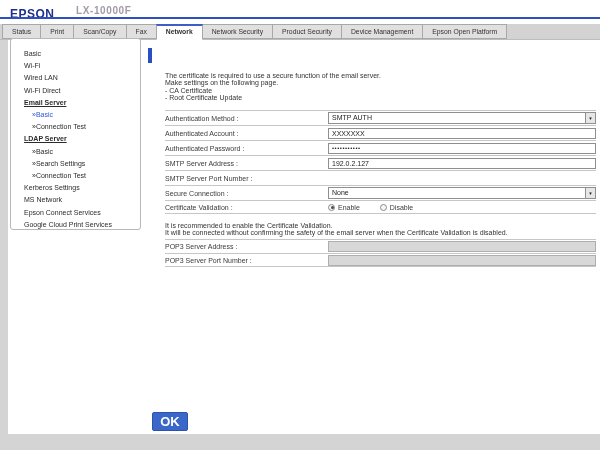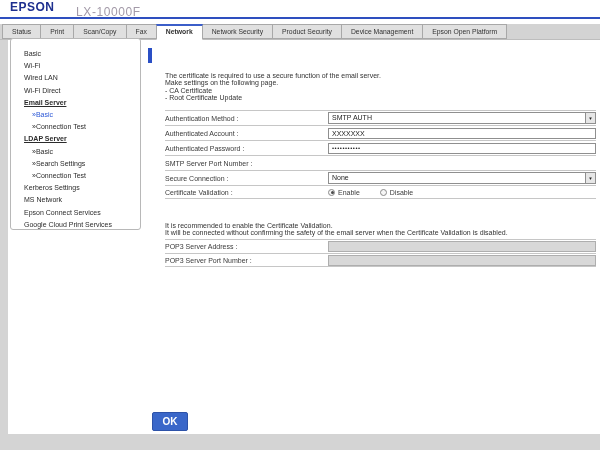--- a/index.html
+++ b/index.html
@@ -1,22 +1,22 @@
 <!DOCTYPE html>
 <html><head>
 <meta charset="utf-8">
 <style>
   * { margin:0; padding:0; box-sizing:border-box; }
   html,body { background:#fff; }
   body { font-family:"Liberation Sans", sans-serif; }
   #screen { position:relative; width:600px; height:450px; background:#fff; overflow:hidden; }
 
   
-  .logo { position:absolute; left:10px; top:0; font-size:12px; font-weight:bold; color:#1e2f8f; letter-spacing:.5px; }
-  .model { position:absolute; left:76px; top:5px; font-size:12px; font-weight:normal; color:#a39aa8; letter-spacing:.6px; filter:blur(.7px); }
+  .logo { position:absolute; left:10px; top:7px; font-size:12px; font-weight:bold; color:#1e2f8f; letter-spacing:.5px; }
+  .model { position:absolute; left:76px; top:5px; font-size:10px; font-weight:bold; color:#a39aa8; letter-spacing:.6px; filter:blur(.7px); }
   .blue-rule { position:absolute; left:0; top:17px; width:600px; height:2px; background:#2e4fbf; }
 
   
   .tabstrip { position:absolute; left:0; top:24px; width:600px; height:16px; background:#d3d3d3; border-bottom:1px solid #bdbdbd; display:flex; padding-left:2px; }
   .tab { background:#e0e0e0; border:1px solid #a8a8a8; margin-left:-1px; padding:0 9px; font-size:6.8px; line-height:13px; color:#333; white-space:nowrap; cursor:default; }
   .tab:first-child { margin-left:0; }
   .tab.active { background:#fff; border-top:2px solid #3b5ec9; border-bottom:1px solid #fff; margin-bottom:-1px; font-weight:bold; z-index:2; line-height:12px; }
 
   
   .left-strip { position:absolute; left:0; top:40px; width:8px; height:410px; background:#d4d4d4; }
@@ -46,21 +46,21 @@
   .selval { flex:1; font-size:7px; line-height:10px; padding-left:3px; color:#222; white-space:nowrap; overflow:hidden; }
   .selbtn { width:10px; flex:none; border-left:1px solid #8f8f8f; background:#e6e6e6; display:flex; align-items:center; justify-content:center; font-size:4.5px; color:#222; }
   .radio { width:7px; height:7px; border-radius:50%; border:1px solid #8a8a8a; background:#f6f6f6; position:relative; flex:none; margin-right:3px; cursor:pointer; }
   .radio.checked::after { content:""; position:absolute; left:1.5px; top:1.5px; width:3px; height:3px; border-radius:50%; background:#4a4a4a; }
   .rlabel { font-size:7px; color:#3a3a3a; margin-right:20px; }
 
   .note { position:absolute; left:165px; top:222px; font-size:7px; line-height:7.4px; color:#333; }
   .form2 { position:absolute; left:165px; top:239px; width:431px; }
   .form2 .frow { height:14px; }
 
-  .ok-btn { position:absolute; left:152px; top:412px; width:36px; height:19px; background:#3a67c9; border:1px solid #2d52a8; border-radius:2px; color:#fff; font-size:10px; font-weight:bold; font-family:"Liberation Sans", sans-serif; display:flex; align-items:center; justify-content:center; cursor:pointer; }
+  .ok-btn { position:absolute; left:152px; top:412px; width:36px; height:19px; background:#3a67c9; border:1px solid #2d52a8; border-radius:2px; color:#fff; font-size:13px; font-weight:bold; font-family:"Liberation Sans", sans-serif; display:flex; align-items:center; justify-content:center; cursor:pointer; }
 </style>
 </head>
 <body>
 
 <div id="screen">
 
   <div class="logo">EPSON</div>
   <div class="model">LX-10000F</div>
   <div class="blue-rule"></div>
 
@@ -121,20 +121,26 @@
         <input class="txt" type="text" value="XXXXXXX" style="">
       </div>
     </div>
     <div class="frow">
       <div class="flabel">Authenticated Password :</div>
       <div class="ffield">
         <input class="txt pw" type="text" value="•••••••••••" style="">
       </div>
     </div>
     <div class="frow">
+      <div class="flabel">SMTP Server Address :</div>
+      <div class="ffield">
+        <input class="txt" type="text" value="192.0.2.127" style="">
+      </div>
+    </div>
+    <div class="frow">
       <div class="flabel">SMTP Server Port Number :</div>
     </div>
     <div class="frow">
       <div class="flabel">Secure Connection :</div>
       <div class="ffield">
         <div class="fakeselect">
           <span class="selval">None</span>
           <span class="selbtn">▼</span>
         </div>
       </div>

